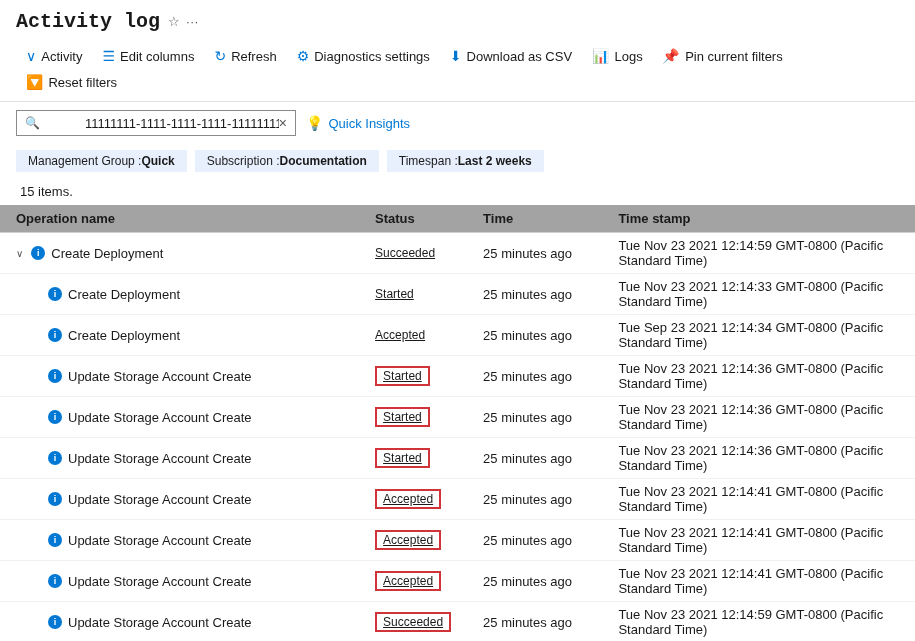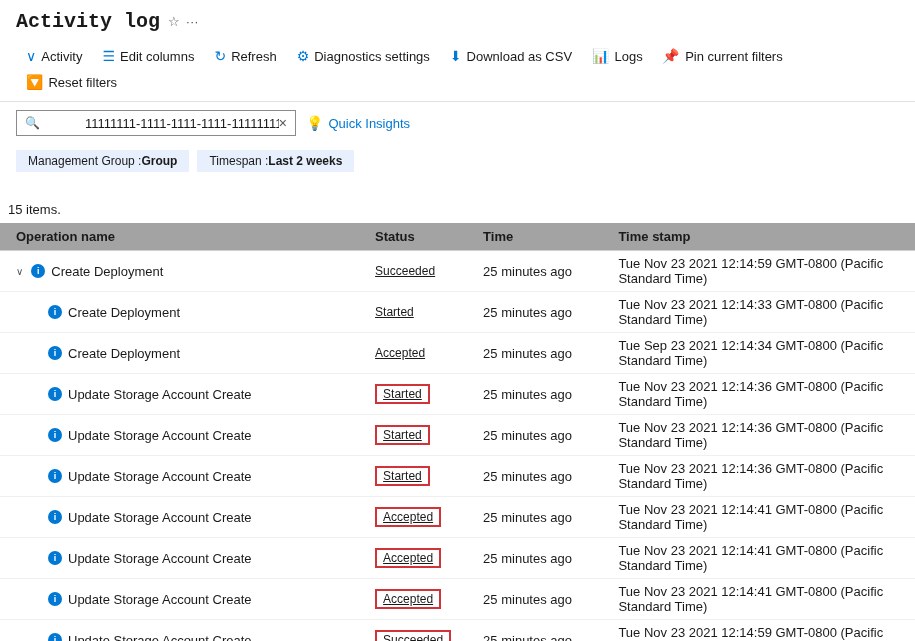--- a/index.html
+++ b/index.html
@@ -53,21 +53,21 @@
     .filter-chip {
       display: inline-flex; align-items: center;
       background: #e8f0fe; border: none;
       padding: 4px 12px; font-size: 12px; color: #1a1a1a;
       cursor: default; white-space: nowrap;
     }
     .filter-chip .filter-label { font-weight: 400; }
     .filter-chip .filter-value { font-weight: 600; }
 
     .items-count {
-      padding: 4px 8px 6px; font-size: 13px; color: #1a1a1a; margin-top: 18px;
+      padding: 4px 20px 6px; font-size: 13px; color: #1a1a1a;
     }
 
     .data-table { width: 100%; border-collapse: collapse; }
     .data-table thead tr th {
       text-align: left; padding: 6px 16px;
       font-weight: 600; font-size: 13px; color: #1a1a1a;
       border-bottom: 1px solid #d0d0d0;
       background: #a3a3a3;
     }
     .data-table tbody tr {
@@ -163,21 +163,25 @@
   </div>
   <button class="quick-insights-btn">
     <span class="bulb-icon">💡</span>
     <span>Quick Insights</span>
   </button>
 </div>
 
 <div class="filters-bar">
   <div class="filter-chip">
     <span class="filter-label">Management Group : </span>
-    <span class="filter-value">Group</span>
+    <span class="filter-value">Quick</span>
+  </div>
+  <div class="filter-chip">
+    <span class="filter-label">Subscription : </span>
+    <span class="filter-value">Documentation</span>
   </div>
   <div class="filter-chip">
     <span class="filter-label">Timespan : </span>
     <span class="filter-value">Last 2 weeks</span>
   </div>
 </div>
 
 <div class="items-count">
   <span>15 items.</span>
 </div>

